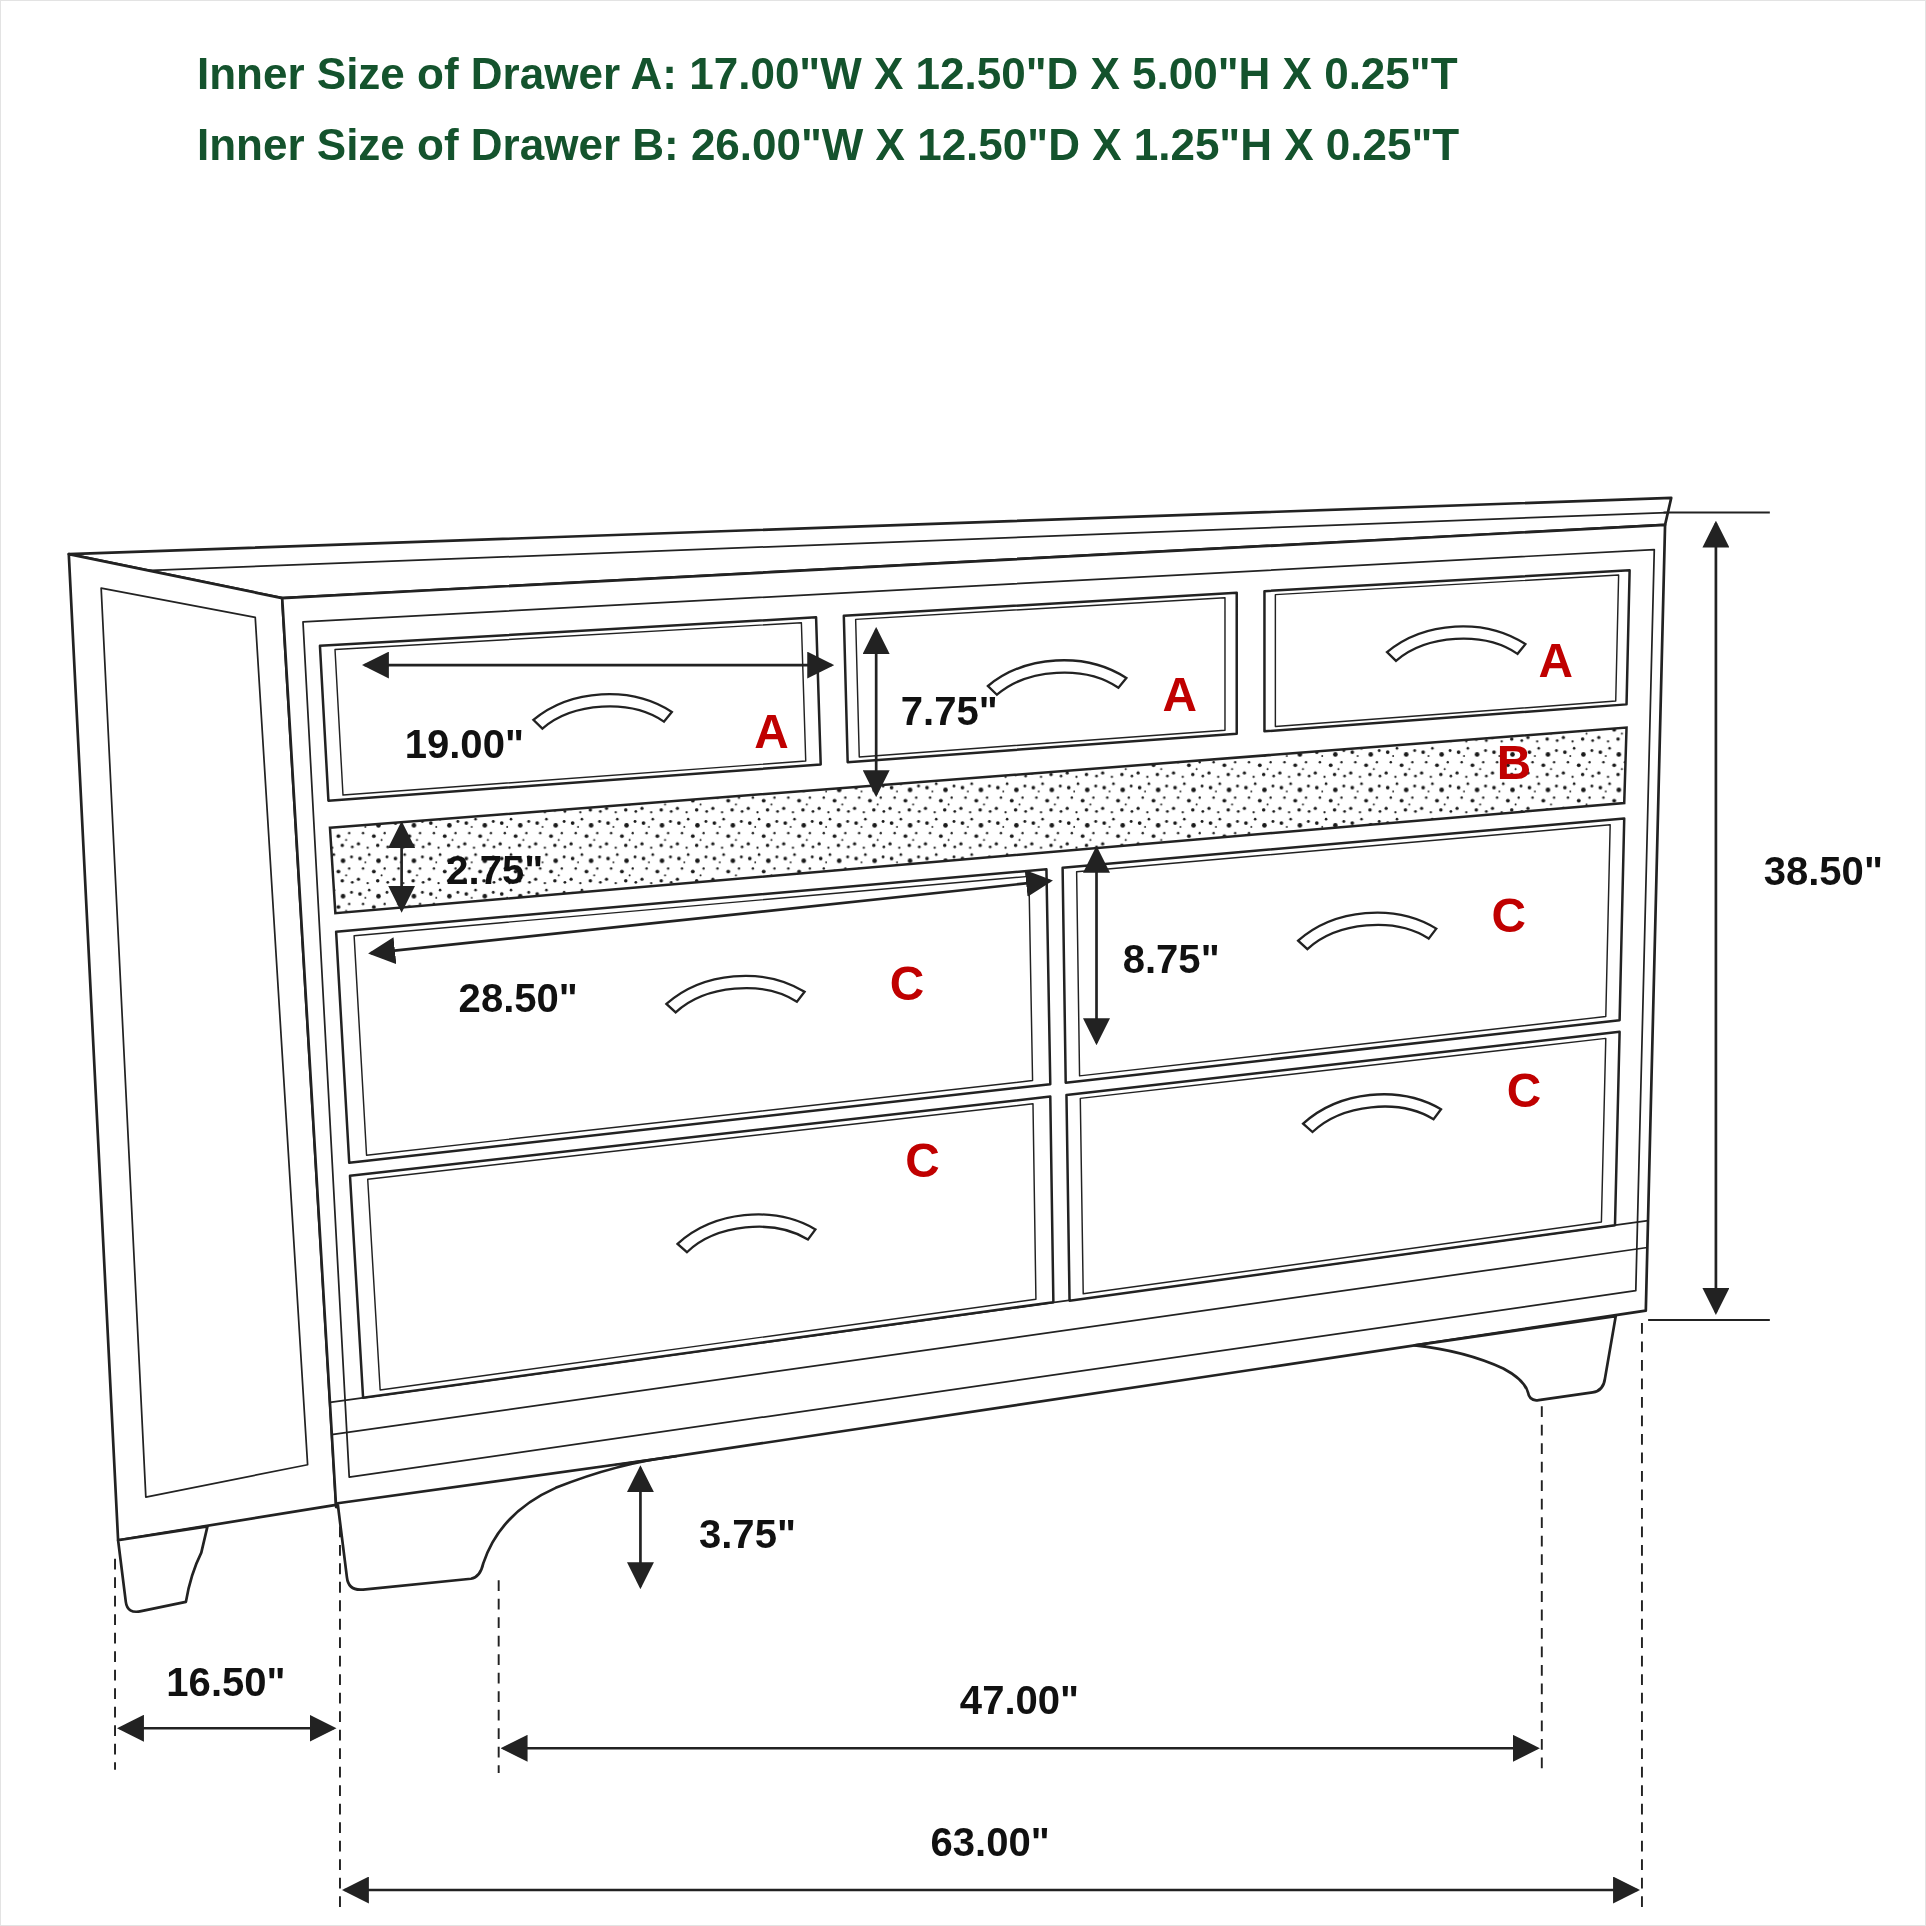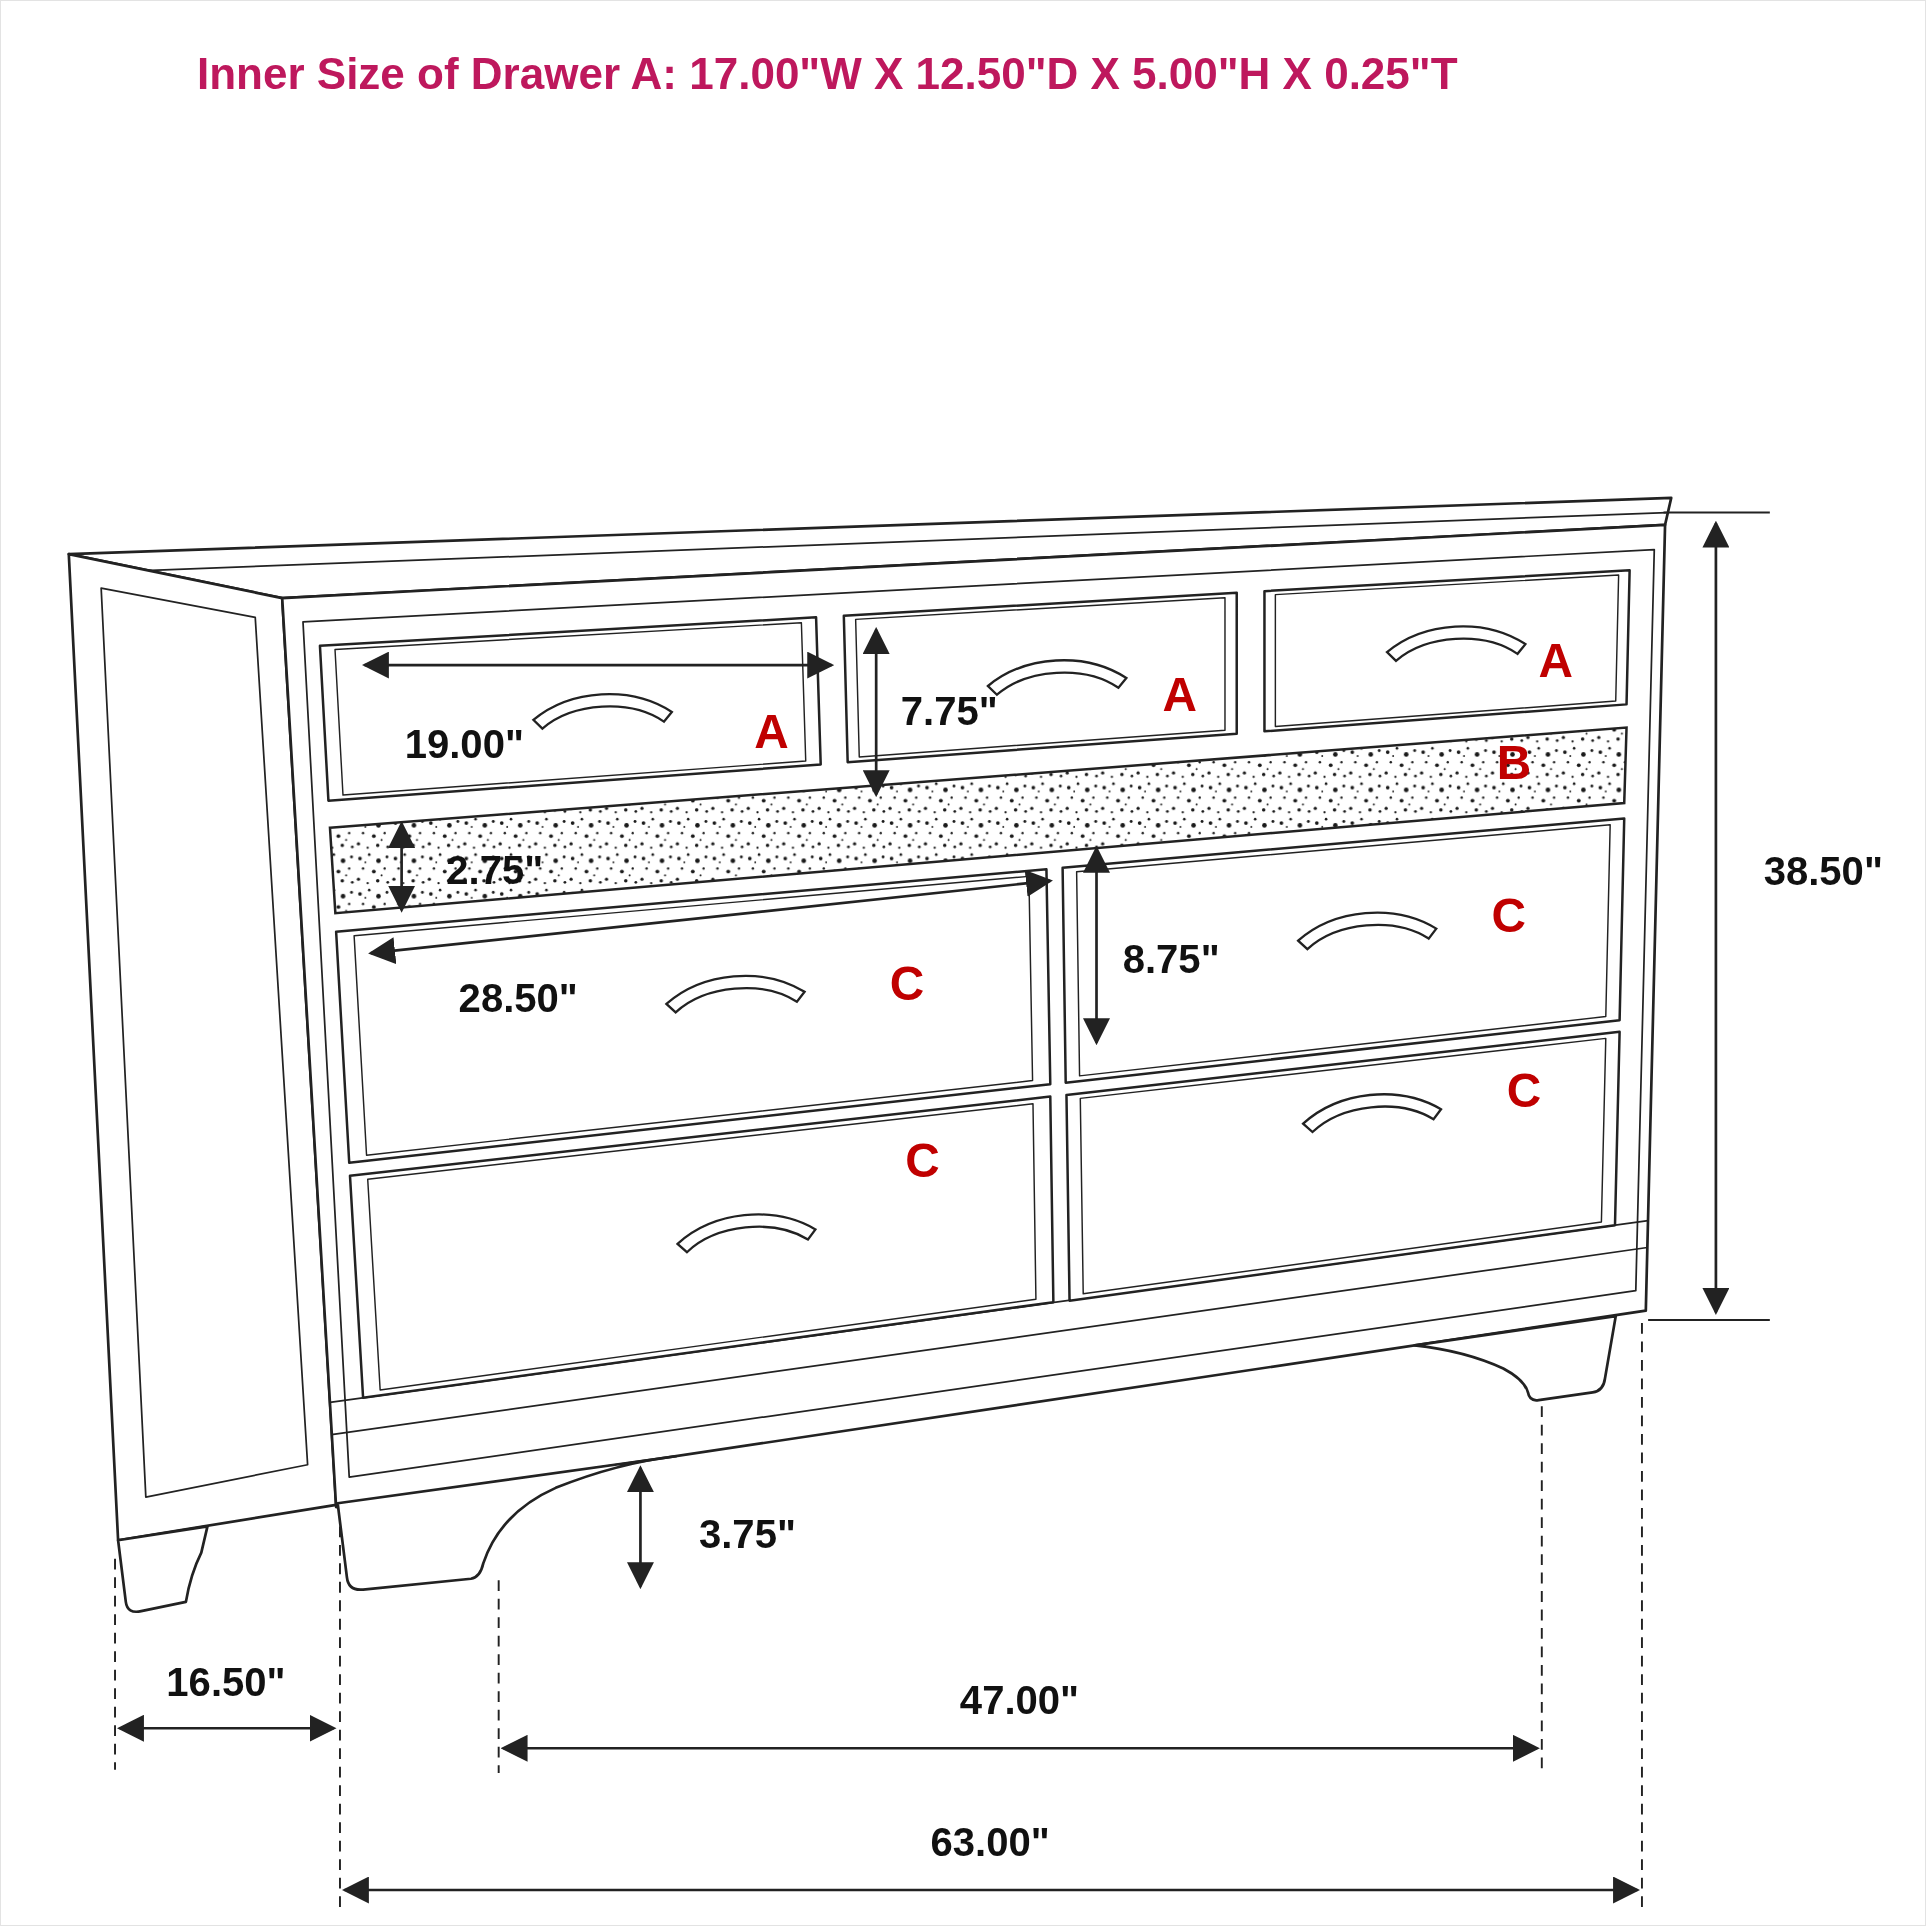--- a/index.html
+++ b/index.html
@@ -14,41 +14,42 @@
   }
   .header{
     position:absolute;
     left:196px;top:37px;
     color:#111111;
   }
   .title-line{
     font-weight:bold;
     font-size:44px;
     line-height:1.62;
-    color:#be185d;
+    color:#14532d;
     white-space:pre;
   }
   svg.diagram{position:absolute;left:0;top:0;}
   .struct{fill:#ffffff;stroke:#222222;stroke-width:3.5;stroke-linejoin:round;}
   .struct-thin{fill:none;stroke:#222222;stroke-width:2.25;stroke-linejoin:round;}
   .drawer{fill:#ffffff;stroke:#222222;stroke-width:3.25;stroke-linejoin:round;}
   .drawer-inner{fill:none;stroke:#222222;stroke-width:2;stroke-linejoin:round;}
   .dim{stroke:#222222;stroke-width:3.5;fill:none;}
   .tick{stroke:#222222;stroke-width:2.5;fill:none;}
   .ext{stroke:#222222;stroke-width:2.5;fill:none;stroke-dasharray:14 10;}
   .dimtxt{font-family:"Liberation Sans", sans-serif;font-weight:bold;font-size:52px;fill:#111111;}
   .lettertxt{font-family:"Liberation Sans", sans-serif;font-weight:bold;font-size:62px;}
 </style>
 </head>
 <body>
 
 <div class="page">
 
   <div class="header">
     <div class="title-line">Inner Size of Drawer A: 17.00"W X 12.50"D X 5.00"H X 0.25"T</div>
+    <div class="title-line">Inner Size of Drawer B: 26.00"W X 12.50"D X 1.25"H X 0.25"T</div>
   </div>
 
   <svg class="diagram" width="1926" height="1926" viewBox="0 0 2500 2500" xmlns="http://www.w3.org/2000/svg">
 
     <defs>
       <marker id="ah" viewBox="0 0 10 10" refX="9" refY="5" markerWidth="10" markerHeight="10" orient="auto-start-reverse">
         <path d="M0,0 L10,5 L0,10 z" fill="#222222"></path>
       </marker>
       <pattern id="speckle" width="46" height="46" patternUnits="userSpaceOnUse">
         <rect width="46" height="46" fill="#ffffff"></rect>

